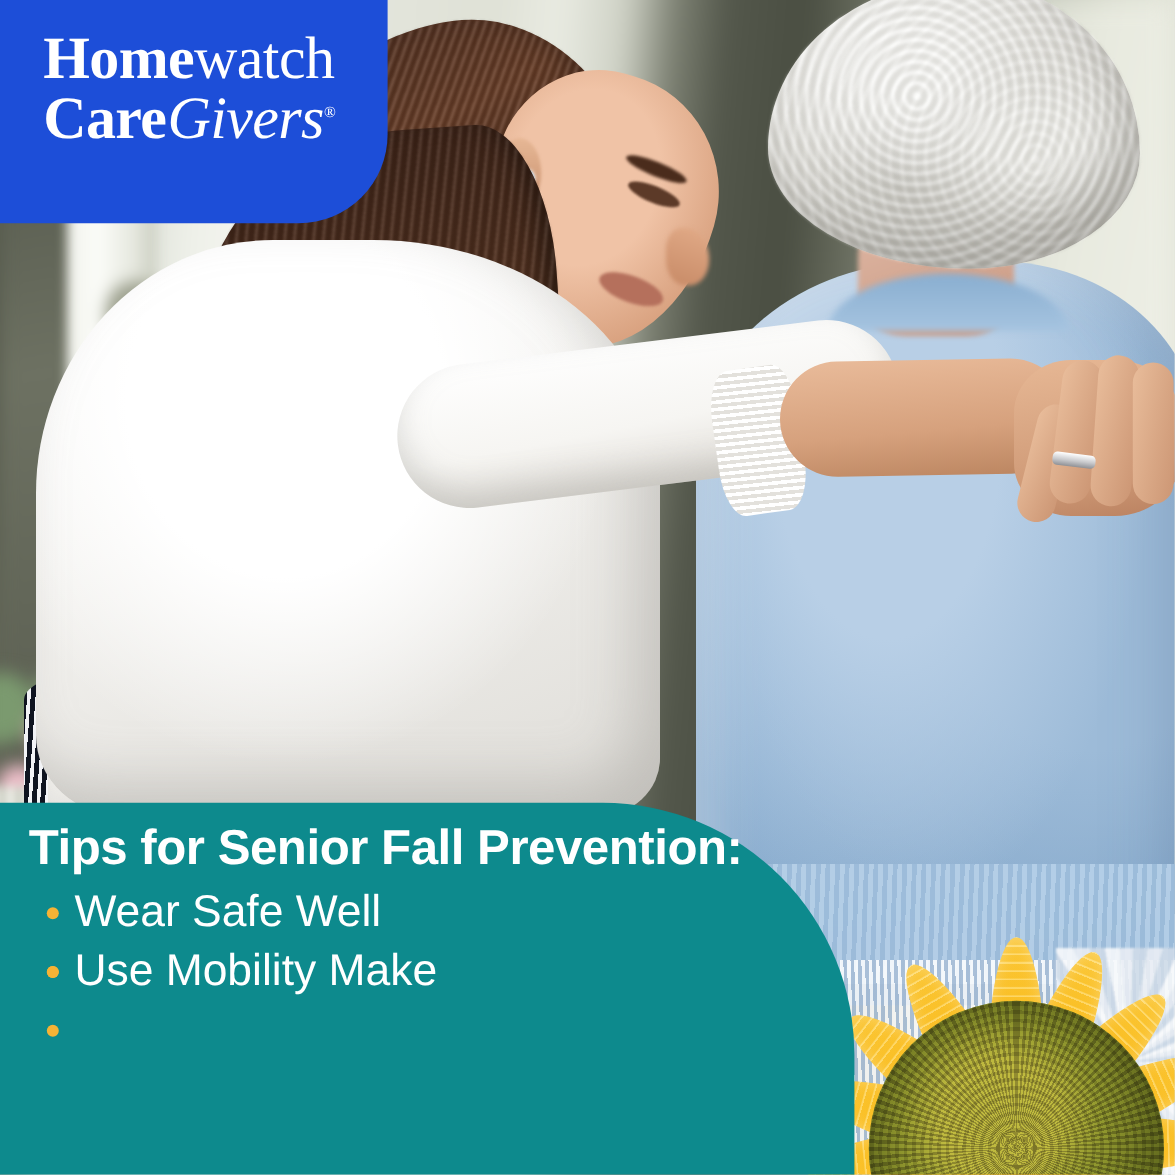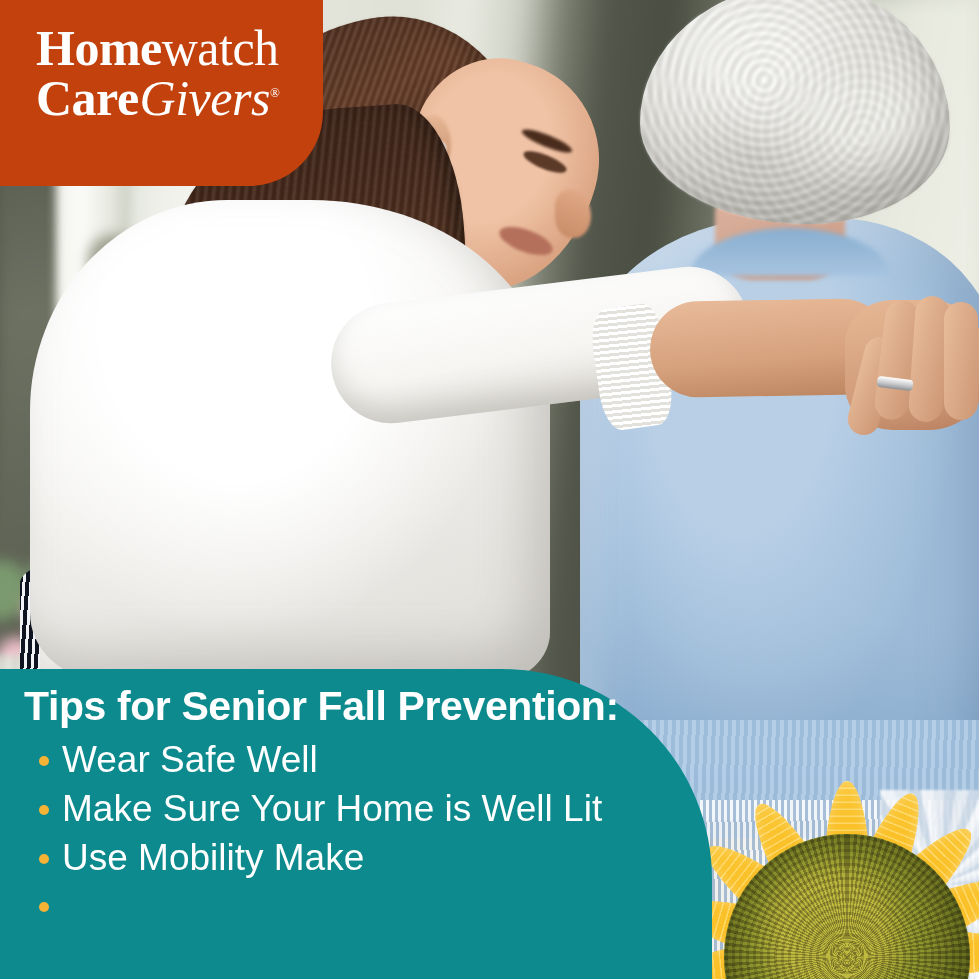--- a/index.html
+++ b/index.html
@@ -301,21 +301,21 @@
     background:repeating-conic-gradient(from 0deg at 50% 50%, rgba(90,45,10,.8) 0 2deg, rgba(250,200,60,.85) 2deg 4.2deg);
     clip-path:circle(50% at 50% 50%);
     -webkit-mask:radial-gradient(circle, transparent 0 43%, #000 46% 58%, transparent 61%);
             mask:radial-gradient(circle, transparent 0 43%, #000 46% 58%, transparent 61%);
   }
 
   
   #logo-block {
     position:absolute; left:0; top:0;
     width:323px; height:186px;
-    background:#c2410c;
+    background:#1d4ed8;
     border-bottom-right-radius:74px;
     z-index:6;
   }
   #logo-lockup {
     position:absolute; left:36px; top:24px; width:260px;
     color:#ffffff;
     font-family:"Liberation Serif", serif;
     line-height:.96;
     text-align:left;
   }
@@ -436,20 +436,20 @@
       <div class="logo-l1"><span class="wt-bold">Home</span><span class="wt-reg">watch</span></div>
       <div class="logo-l2"><span class="wt-bold">Care</span><span class="wt-ital">Givers</span><span class="logo-reg">®</span></div>
     </div>
   </div>
 
   <div id="teal-panel">
     <div id="panel-inner">
       <div id="panel-title">Tips for Senior Fall Prevention:</div>
       <ul id="tips-list">
         <li><span class="bullet"></span><span>Wear Safe Well</span></li>
-        <li><span class="bullet"></span><span>Make Sure Your Home is Well Lit</span></li>
+        <li><span class="bullet"></span></li>
         <li><span class="bullet"></span><span>Use Mobility Make</span></li>
         <li><span class="bullet"></span></li>
       </ul>
     </div>
   </div>
 
 </div>
 
 </body></html>

